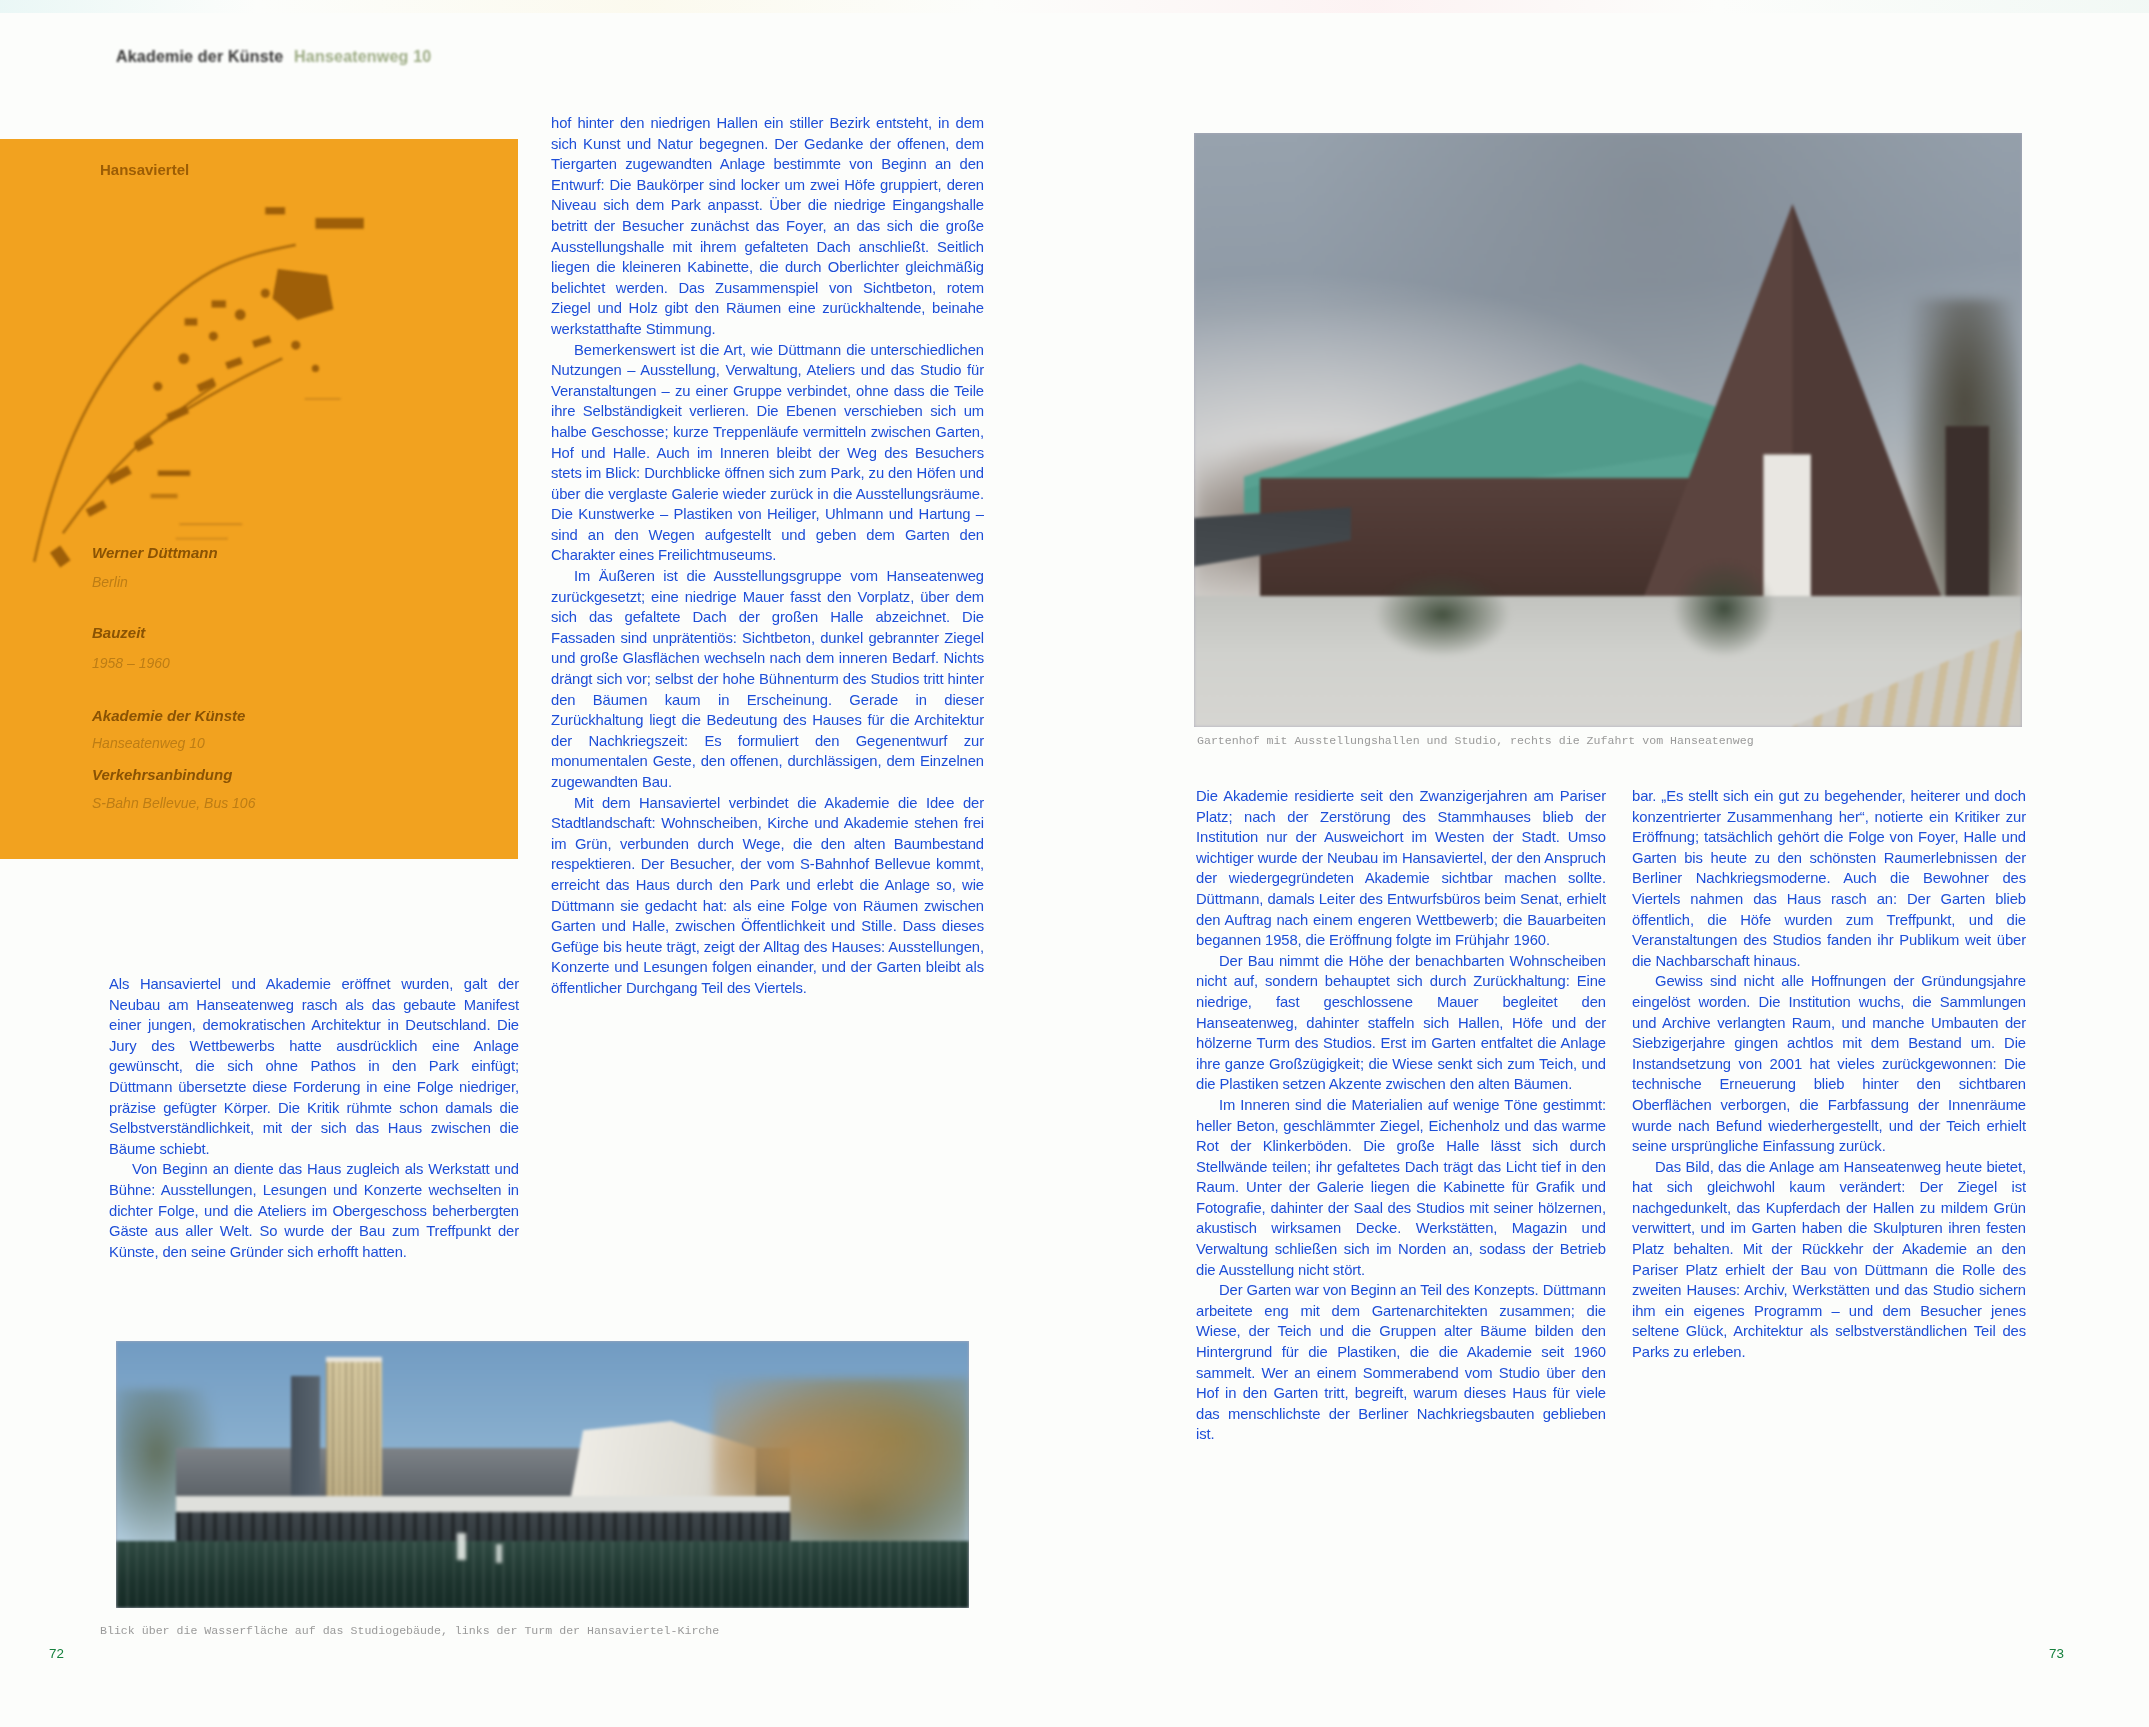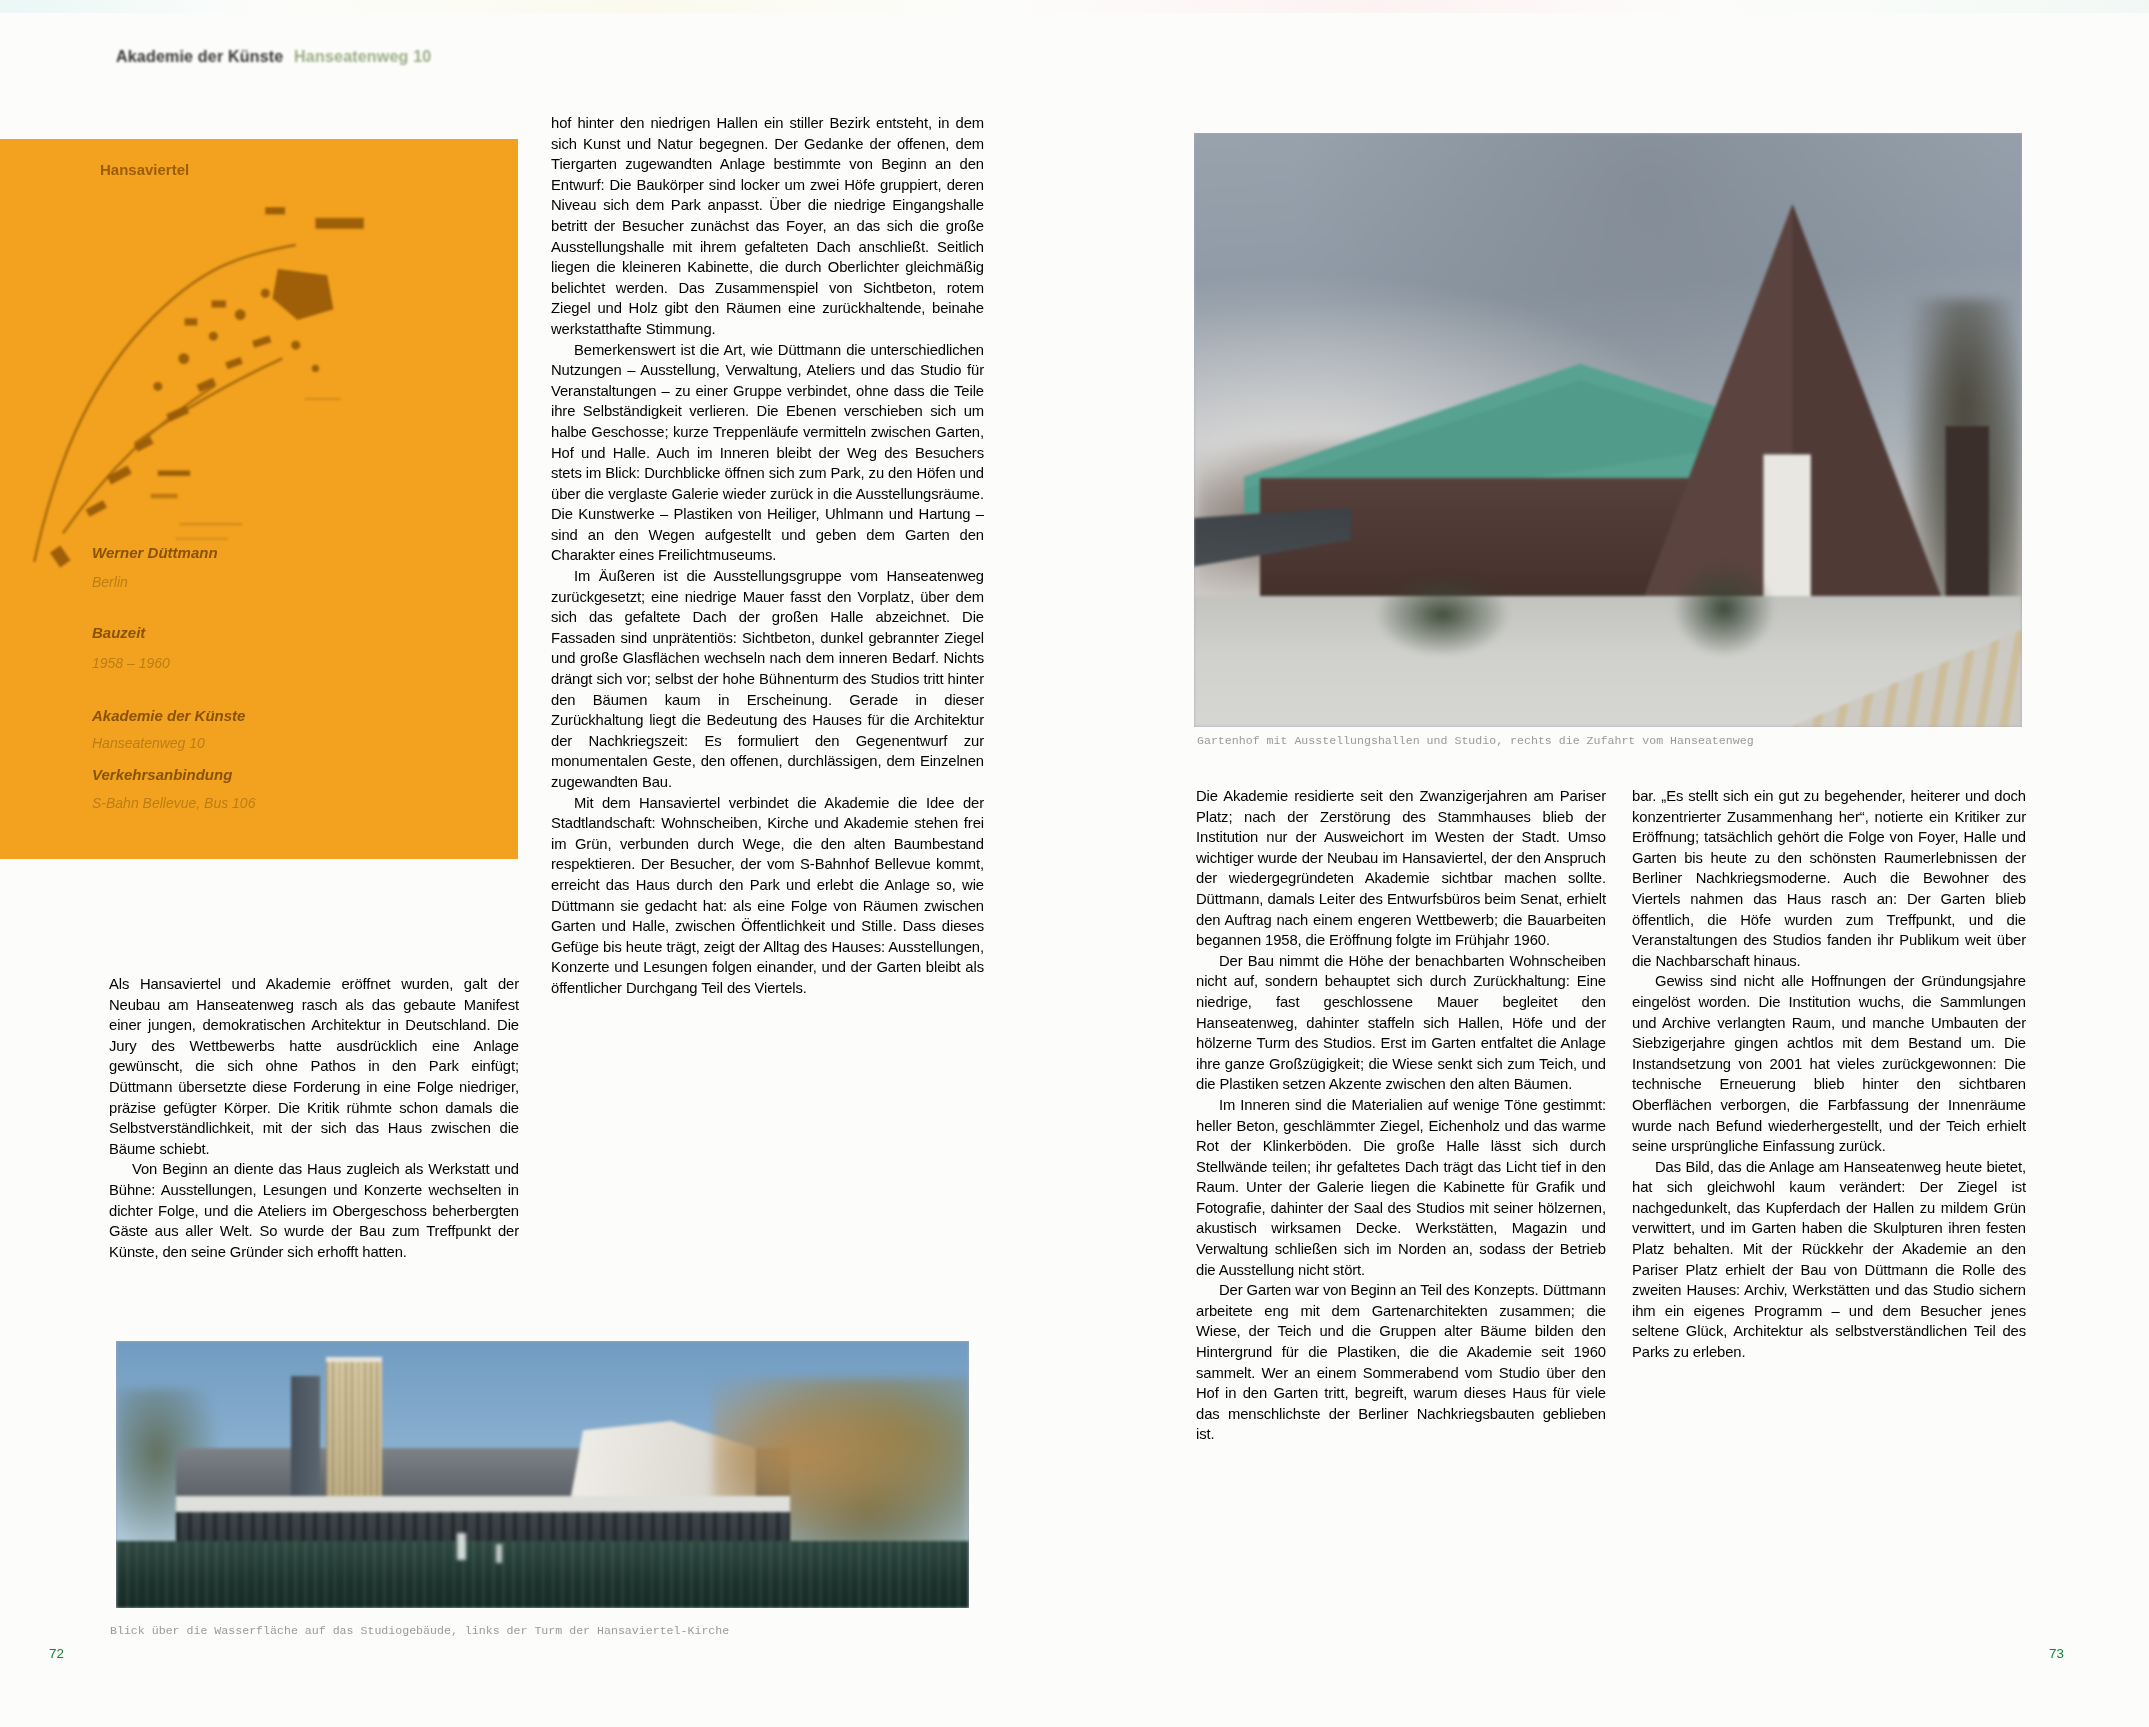--- a/index.html
+++ b/index.html
@@ -13,21 +13,21 @@
   .header .addr{font-weight:bold;color:#9cab84;margin-left:10.7px;}
   
   .panel{left:0;top:139px;width:518px;height:720px;background:#f2a21f;}
   .panel .map-label{position:absolute;left:100px;top:21.5px;font-size:15px;font-weight:bold;color:#9c5d05;filter:blur(0.7px);}
   .panel svg{position:absolute;left:0;top:36px;filter:blur(1px);}
   .info-line{position:absolute;left:92px;white-space:nowrap;filter:blur(0.7px);font-style:italic;}
   .info-bold{font-size:15px;font-weight:bold;color:#8a5304;}
   .info-light{font-size:14px;color:#bd7d15;}
   
   .col{overflow:hidden;}
-  .col p{margin:0;font-size:14.8px;line-height:20.6px;color:#000000;text-align:justify;letter-spacing:-0.1px;filter:blur(0.6px);}
+  .col p{margin:0;font-size:14.8px;line-height:20.6px;color:#1d4ed8;text-align:justify;letter-spacing:-0.1px;filter:blur(0.6px);}
   .col p.ind{text-indent:23px;}
   .caption{font-size:11.6px;color:#9a9a9a;filter:blur(0.5px);white-space:nowrap;font-family:Liberation Mono, monospace;}
   .page-num{font-size:13.4px;color:#15803d;filter:blur(0.4px);}
   
   .photo{overflow:hidden;background:#aab;}
   .photo .layers{position:absolute;inset:0;filter:blur(1.4px) saturate(.95);}
   .ph-l{position:absolute;}
   
   .sky1{inset:0;background:
      radial-gradient(ellipse at 12% 58%, rgba(236,231,226,.85), rgba(236,231,226,0) 42%),
@@ -153,21 +153,21 @@
       <div class="ph-l tower-beige"></div>
       <div class="ph-l white-form"></div>
       <div class="ph-l btrees-r"></div>
       <div class="ph-l slab-band"></div>
       <div class="ph-l slab-base"></div>
       <div class="ph-l water"></div>
       <div class="ph-l sail1"></div>
       <div class="ph-l sail2"></div>
     </div>
   </div>
-  <div class="abs caption" style="left:110px;top:1624px">Blick über die Wasserfläche auf das Studiogebäude, links der Turm der Hansaviertel-Kirche</div>
+  <div class="abs caption" style="left:100px;top:1624px">Blick über die Wasserfläche auf das Studiogebäude, links der Turm der Hansaviertel-Kirche</div>
   <div class="abs page-num" style="left:49px;top:1646px">72</div>
 
   <div class="abs photo" style="left:1194px;top:133px;width:828px;height:594px">
     <div class="layers">
       <div class="ph-l sky1"></div>
       <div class="ph-l trees-l"></div>
       <div class="ph-l trees-r"></div>
       <svg class="ph-l roof-teal" width="100%" height="100%" viewBox="0 0 100 100" preserveAspectRatio="none">
         <polygon points="0,78 58,10 96,52 86,78 0,100" fill="#55a392"></polygon>
         <polygon points="0,86 58,20 92,56 0,105" fill="#4c9a89" opacity=".8"></polygon>

